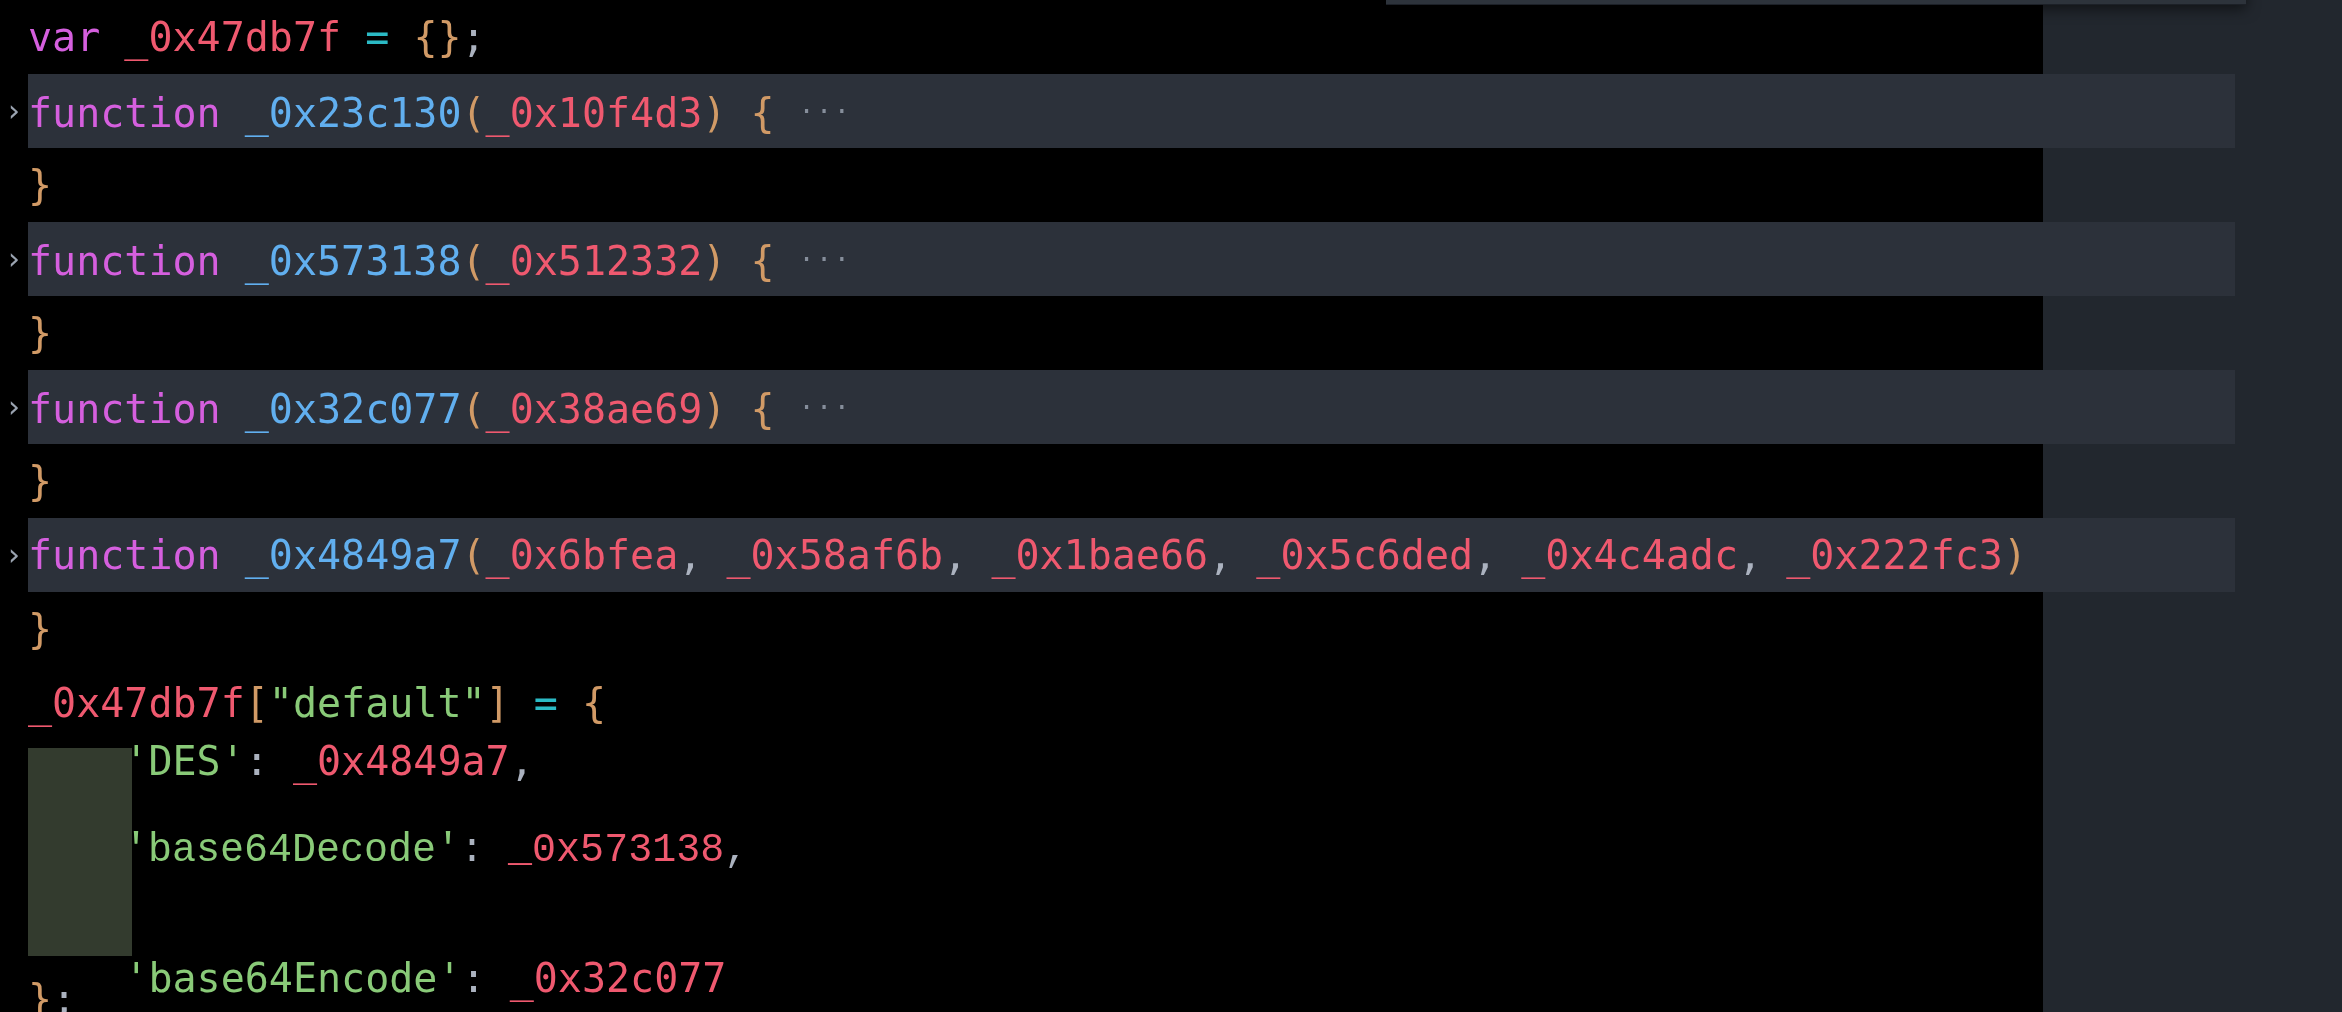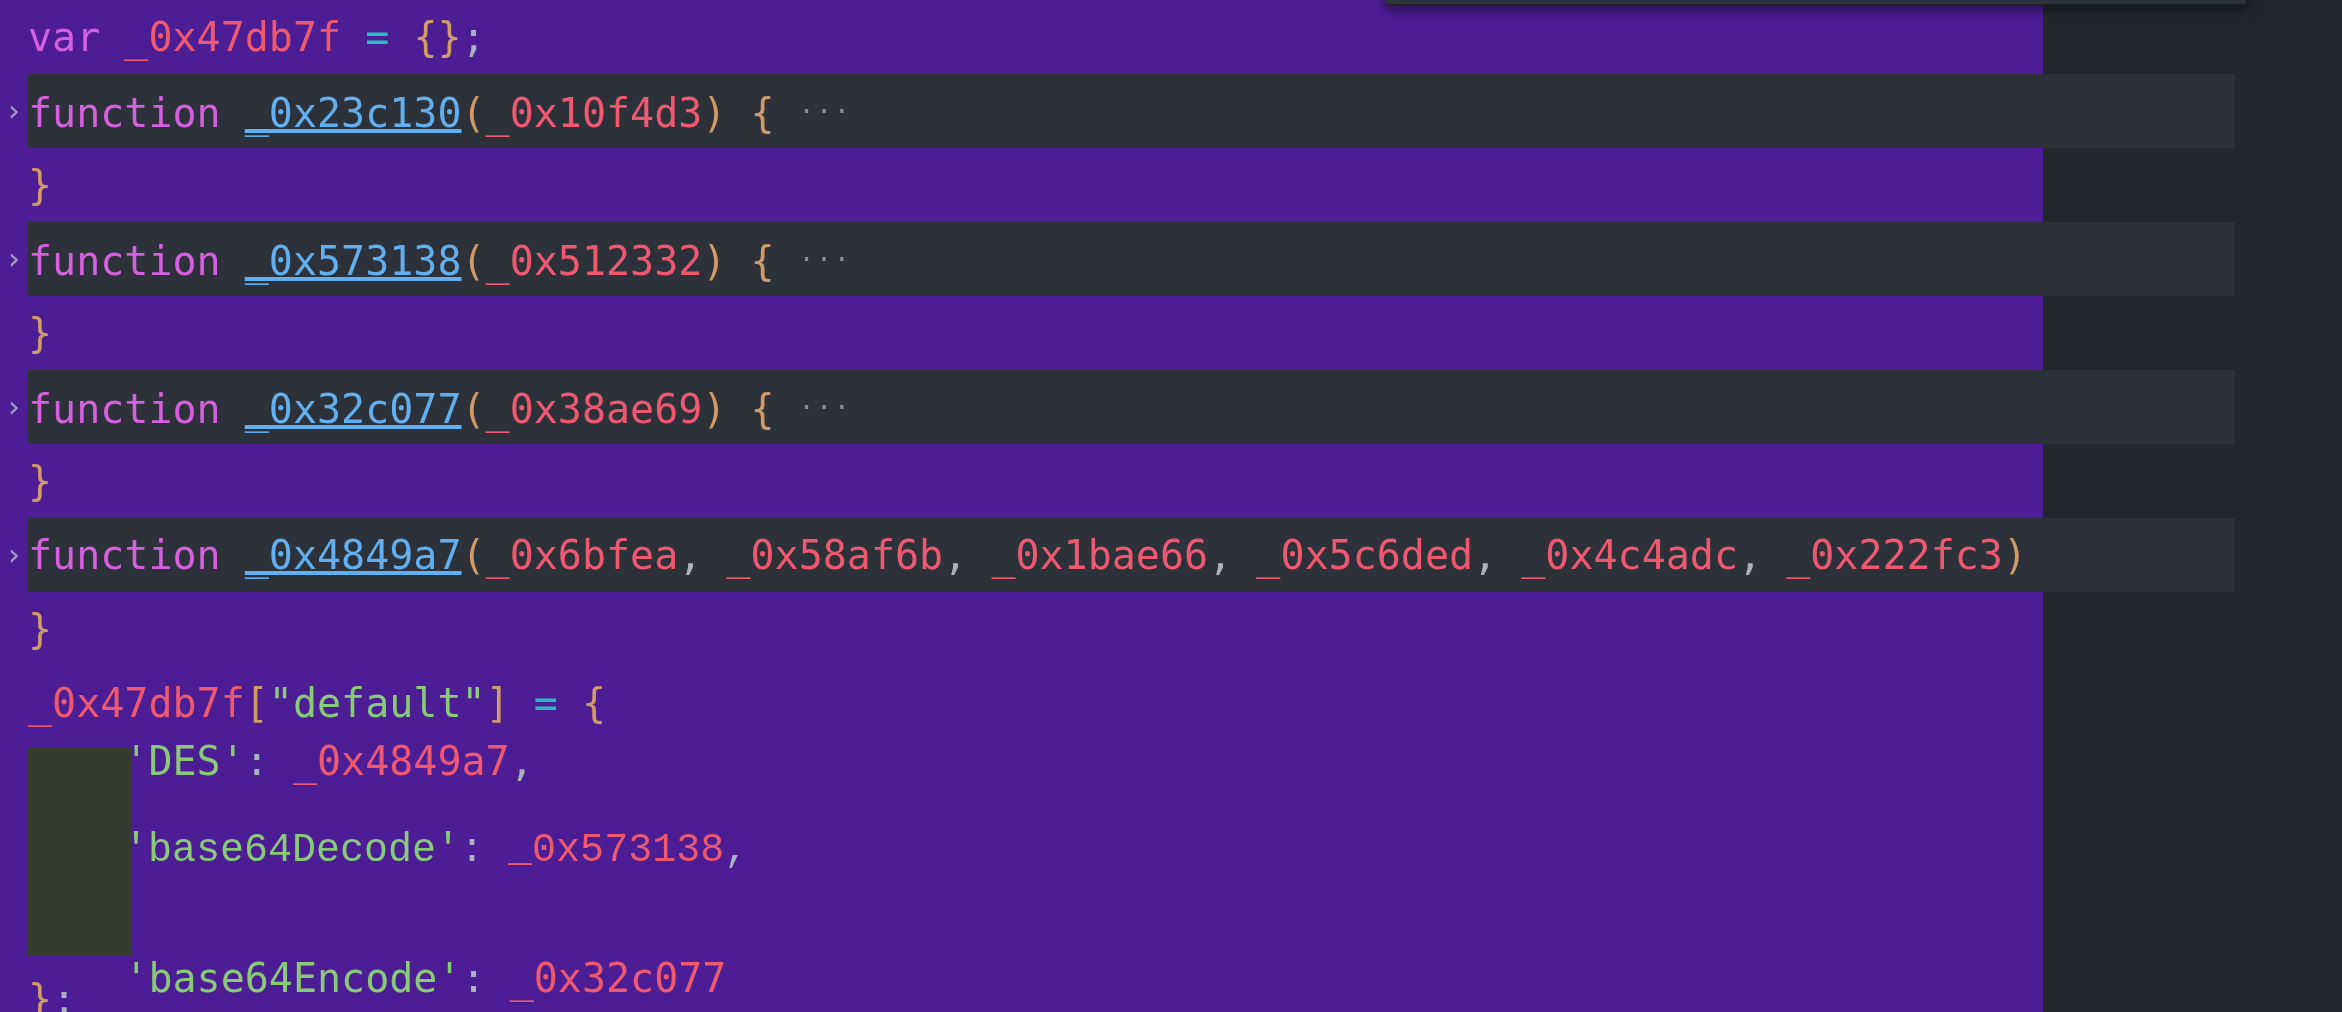--- a/index.html
+++ b/index.html
@@ -11,21 +11,21 @@
     width: 2342px;
     height: 1012px;
     overflow: hidden;
     font-family: "DejaVu Sans Mono", "Liberation Mono", monospace;
   }
 
   #editor {
     position: relative;
     width: 2043px;
     height: 1012px;
-    background: #4c1d95;
+    background: #000000;
   }
 
   
   .panel-shadow {
     position: absolute;
     top: -30px;
     left: 1386px;
     width: 860px;
     height: 34px;
     background: #2d333b;
@@ -76,21 +76,21 @@
   .sel-block {
     position: absolute;
     left: 28px;
     width: 104px;
     background: #333b2e;
   }
 
   
   .t-kw    { color: #d55fde; }   
   .t-var   { color: #ef596f; }   
-  .t-fn    { color: #61afef; text-decoration: underline; }   
+  .t-fn    { color: #61afef; }   
   .t-str   { color: #89ca78; }   
   .t-br    { color: #d19a66; }   
   .t-op    { color: #2bbac5; }   
   .t-punc  { color: #abb2bf; }   
   .t-fold  { color: #868e9b; }   
 
   .fold-dots {
     display: inline-block;
     font-size: 26px;
     vertical-align: 0.26em;

